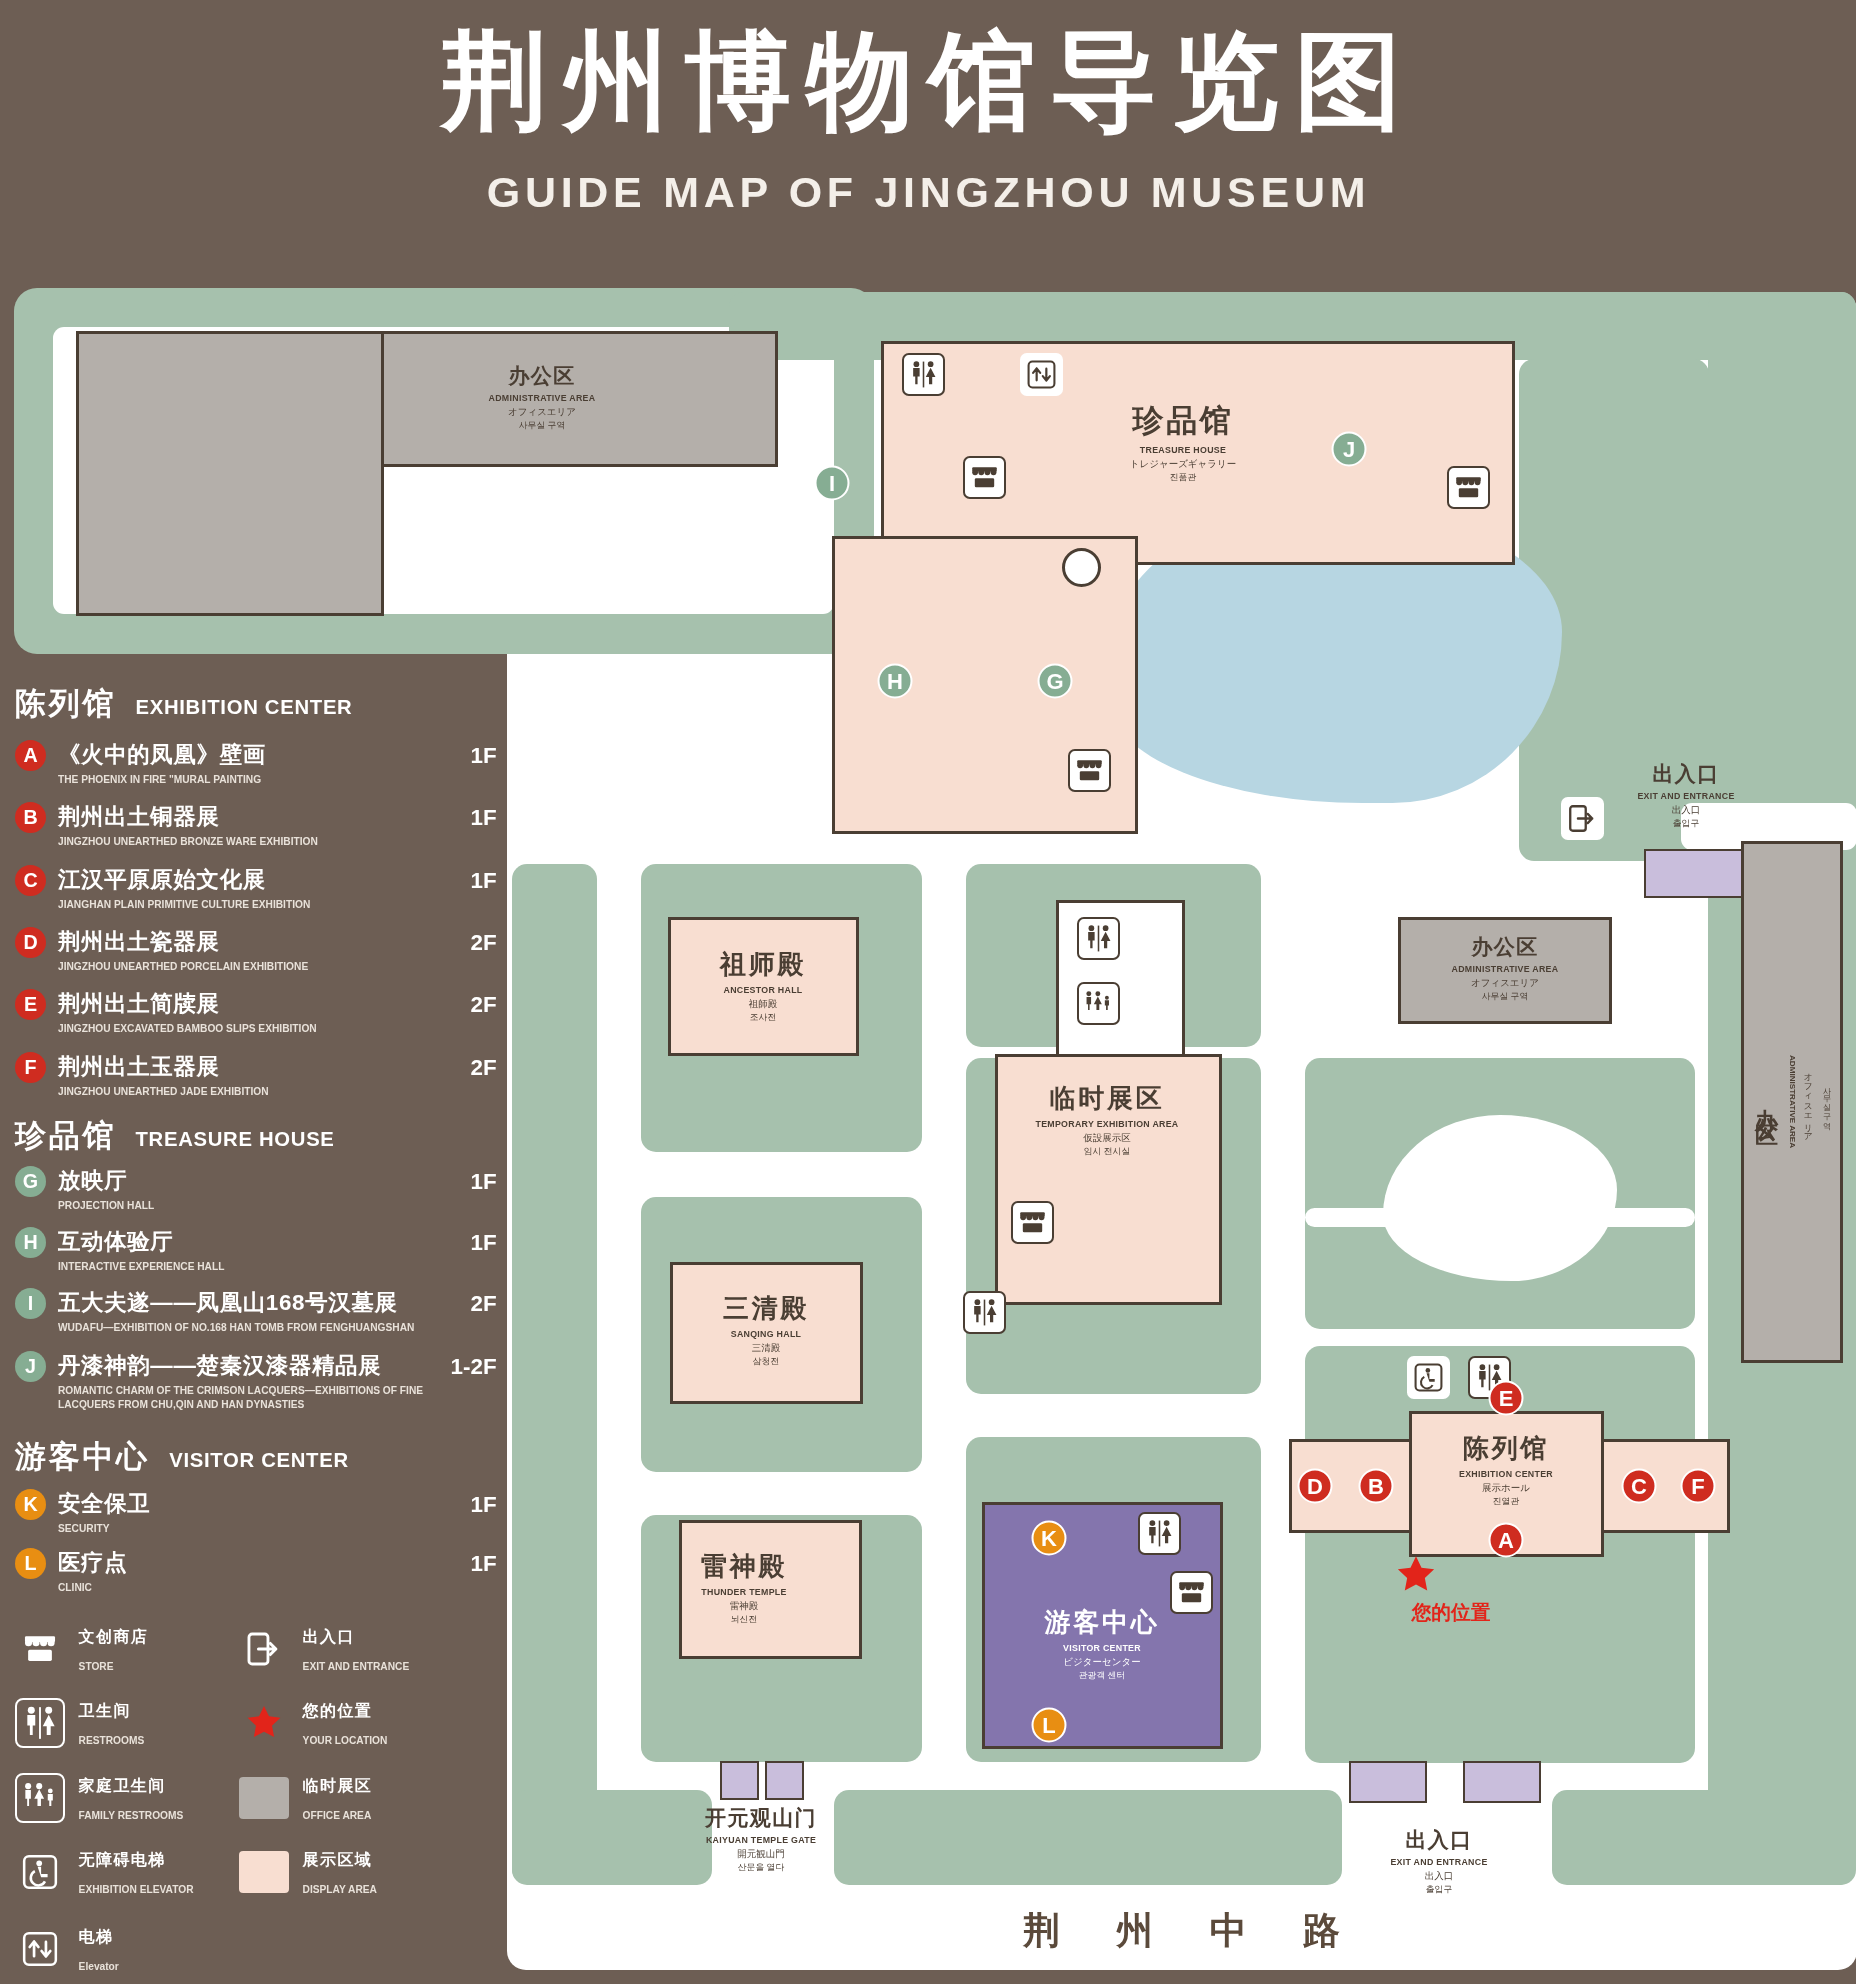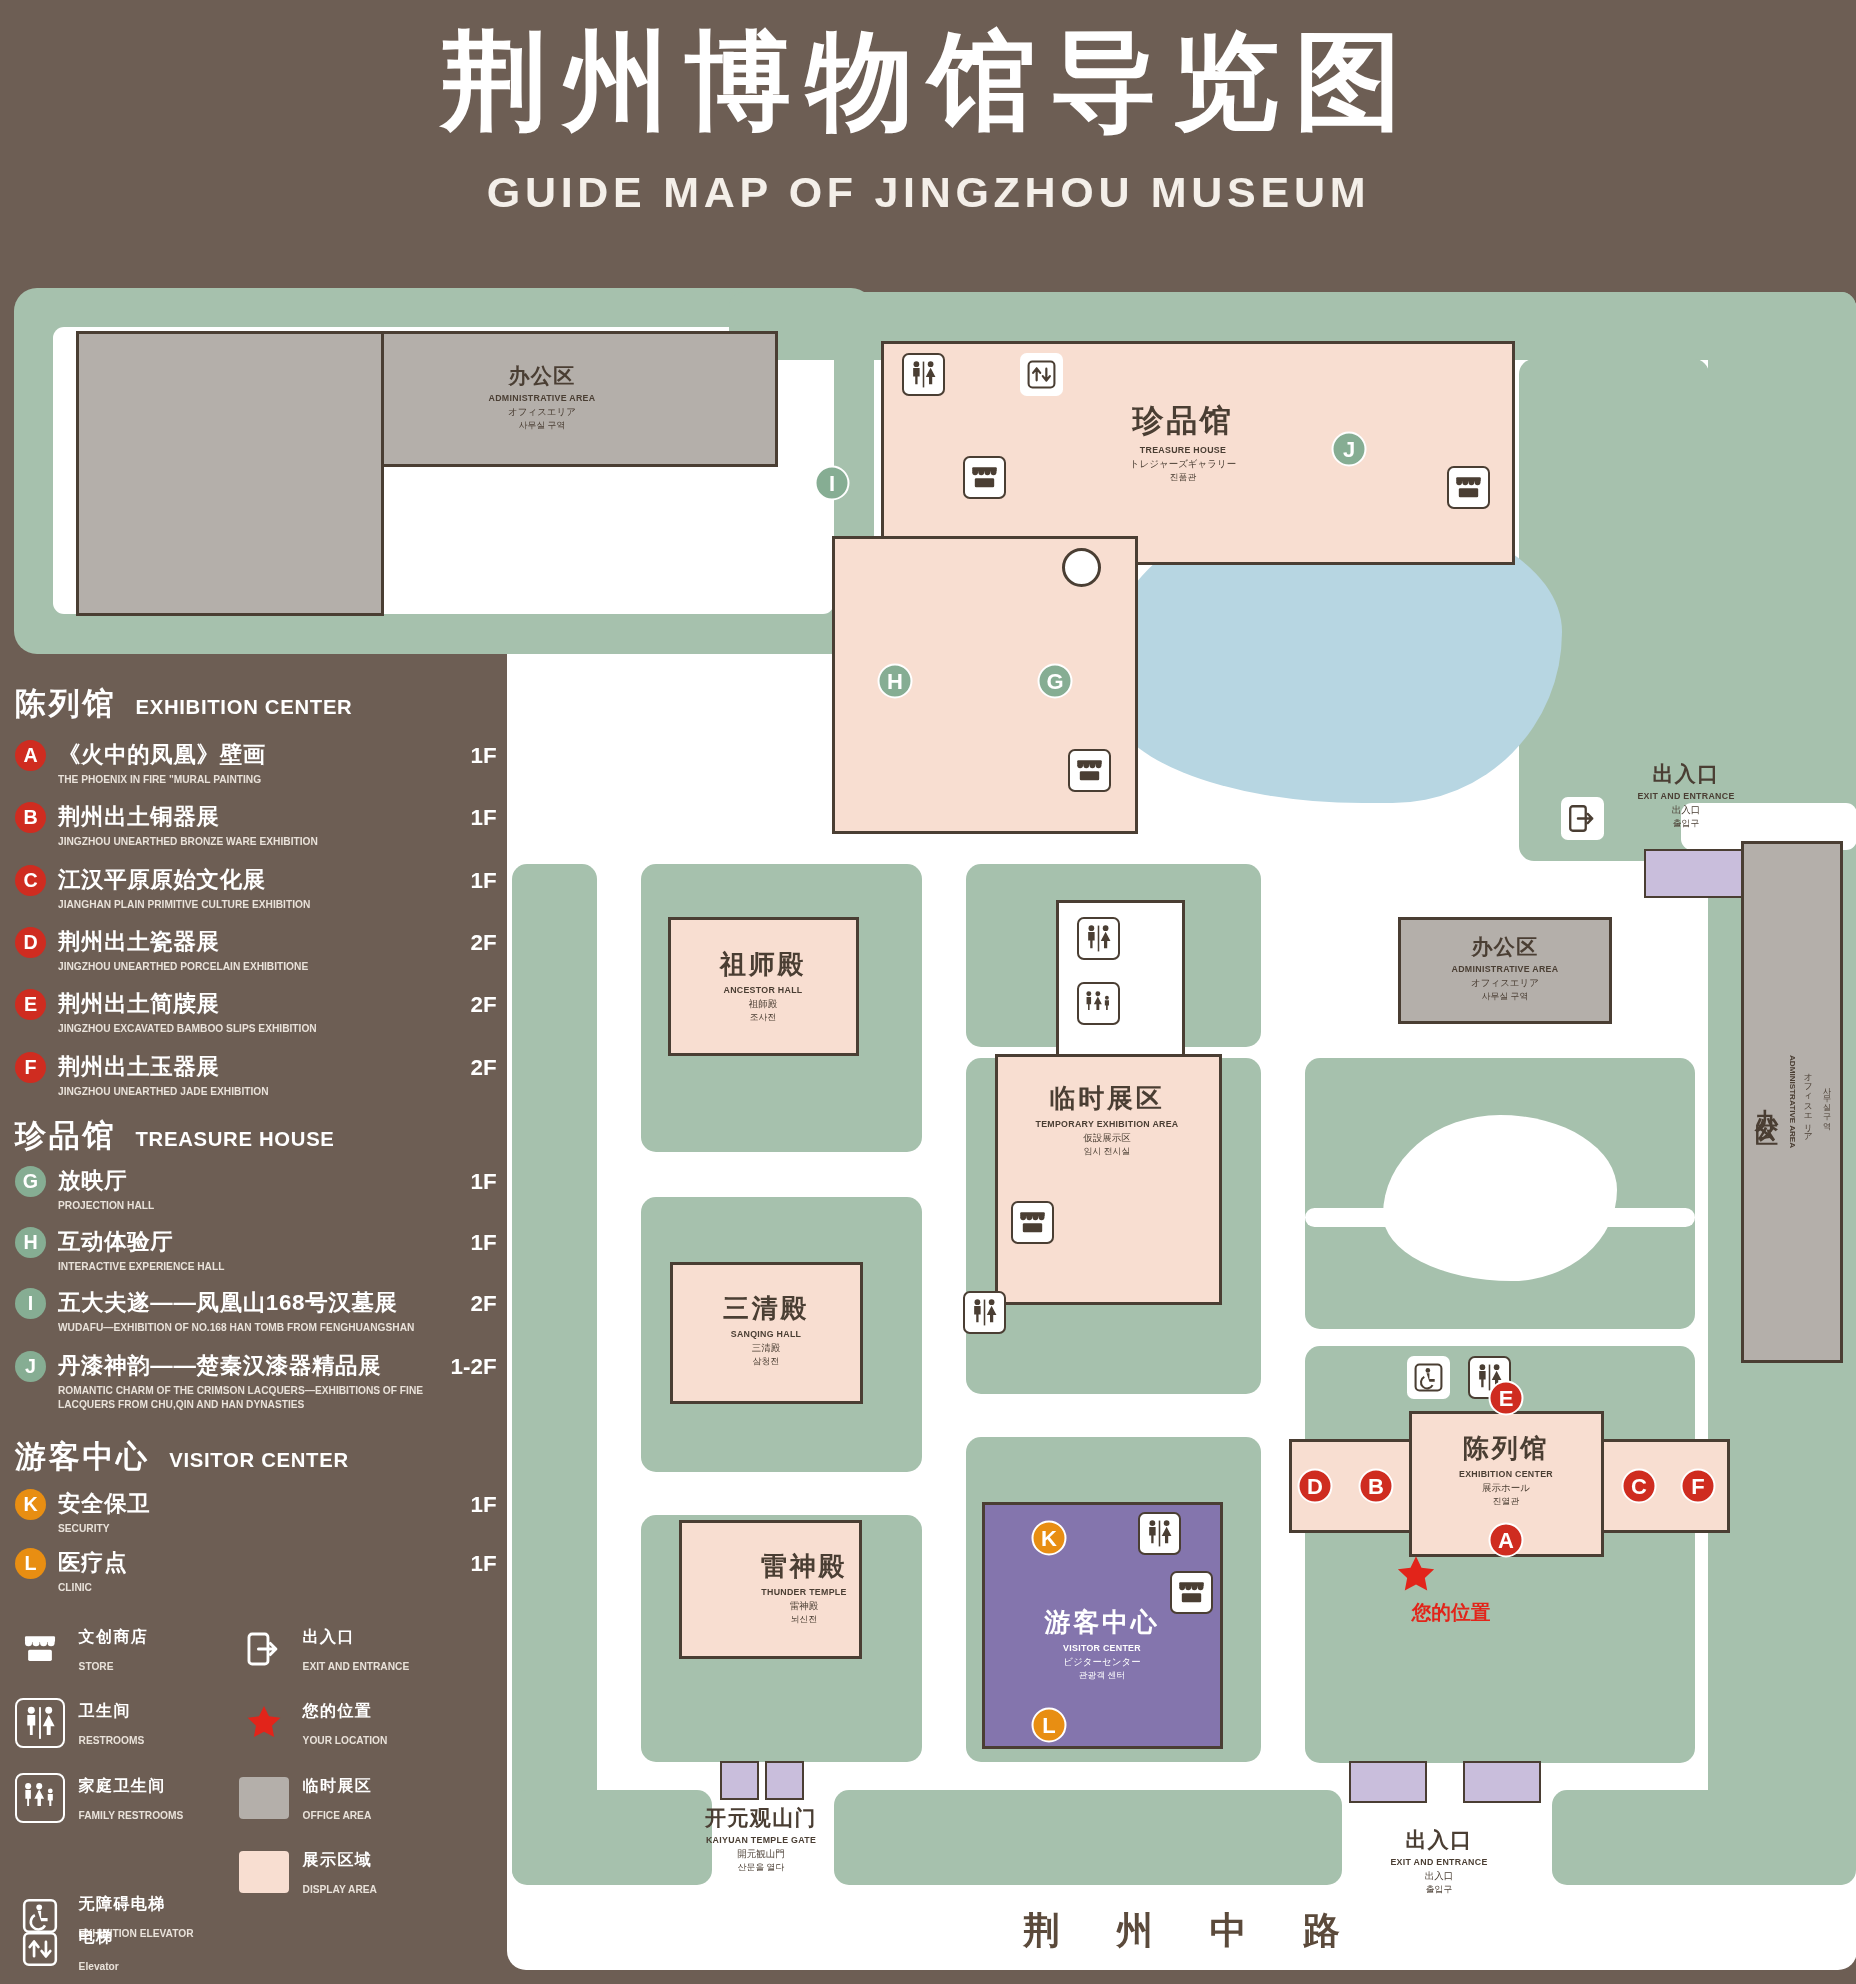--- a/index.html
+++ b/index.html
@@ -337,21 +337,21 @@
     <div class="bl-kr">삼청전</div>
   </div>
 
   <div class="bld-label" style="left:1506px;top:1470px;">
     <div class="bl-zh">陈列馆</div>
     <div class="bl-en">EXHIBITION CENTER</div>
     <div class="bl-jp">展示ホール</div>
     <div class="bl-kr">진열관</div>
   </div>
 
-  <div class="bld-label" style="left:804px;top:1588px;">
+  <div class="bld-label" style="left:744px;top:1588px;">
     <div class="bl-zh">雷神殿</div>
     <div class="bl-en">THUNDER TEMPLE</div>
     <div class="bl-jp">雷神殿</div>
     <div class="bl-kr">뇌신전</div>
   </div>
 
   <div class="bld-label whitetext" style="left:1102px;top:1644px;">
     <div class="bl-zh">游客中心</div>
     <div class="bl-en">VISITOR CENTER</div>
     <div class="bl-jp">ビジターセンター</div>
@@ -529,21 +529,21 @@
   </div>
   <div class="sym-row" style="left:239px;top:1773px;">
     <span class="sym-box nb">
         <span class="sym-swatch swatch-office"></span>
       </span>
     <div>
         <div class="sy-zh">临时展区</div>
          <div class="sy-en">OFFICE AREA</div>
       </div>
   </div>
-  <div class="sym-row" style="left:15px;top:1891px;justify-content:flex-end;">
+  <div class="sym-row" style="left:15px;top:1847px;justify-content:flex-end;">
     <span class="sym-box nb">
         <svg viewBox="0 0 48 48">
           <use href="#sym-accessible"></use>
         </svg>
       </span>
     <div>
         <div class="sy-zh">无障碍电梯</div>
          <div class="sy-en">EXHIBITION ELEVATOR</div>
       </div>
   </div>

